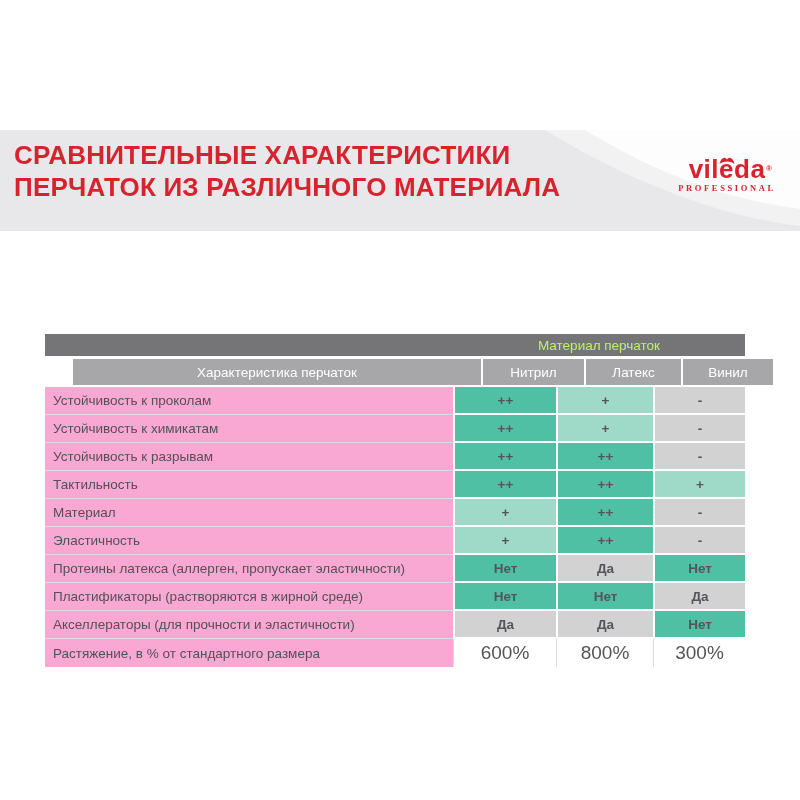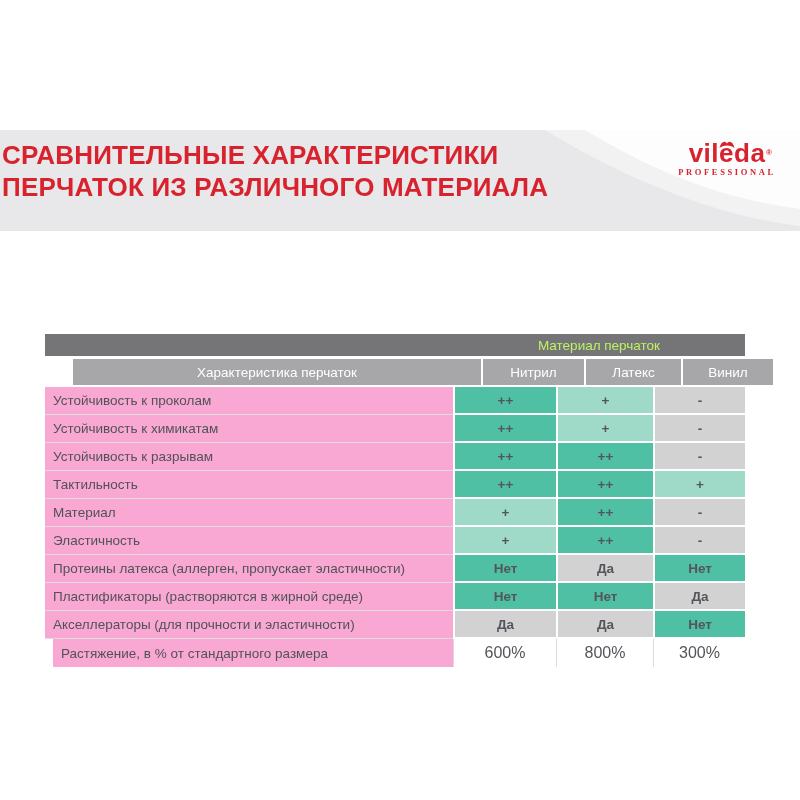--- a/index.html
+++ b/index.html
@@ -16,26 +16,26 @@
   }
   *{margin:0;padding:0;box-sizing:border-box;}
   html,body{width:800px;height:800px;background:#ffffff;overflow:hidden;
     font-family:"Liberation Sans","DejaVu Sans",sans-serif;}
   .slide{position:relative;width:800px;height:800px;background:#ffffff;}
 
   
   .band{position:absolute;left:0;top:130px;width:800px;height:101px;
     background:var(--band-gray);overflow:hidden;}
   .band svg.swoosh{position:absolute;left:0;top:0;}
-  .title{position:absolute;left:2px;top:9px;
+  .title{position:absolute;left:14px;top:9px;
     font-size:26px;font-weight:800;line-height:32px;
     color:var(--brand-red);letter-spacing:0.2px;}
 
   
-  .logo{position:absolute;right:18px;top:10px;width:110px;text-align:center;}
+  .logo{position:absolute;right:18px;top:26px;width:110px;text-align:center;}
   .logo-word{position:relative;display:inline-block;
     font-size:26px;font-weight:800;color:var(--brand-red);
     letter-spacing:0.5px;line-height:26px;}
   .logo-word sup{font-size:8px;position:absolute;top:0;right:-7px;}
   .logo-bird{position:absolute;left:50%;transform:translateX(-50%);top:-2px;}
   .logo-sub{font-size:8.5px;font-weight:700;color:var(--brand-red);
     letter-spacing:2.6px;margin-top:1px;white-space:nowrap;font-family:Liberation Serif, serif;}
 
   
   .tbl{position:absolute;left:45px;top:334px;width:700px;font-size:13.5px;}
@@ -49,28 +49,28 @@
   .head-row{height:28px;padding-left:28px;}
   .head-cell{background:var(--header-light);color:#ffffff;
     display:flex;align-items:center;justify-content:center;
     margin-bottom:2px;}
   .head-cell.val{margin-left:2px;}
 
   .tbl-row{height:28px;}
   .cell-label{display:flex;align-items:center;padding-left:8px;
     color:var(--label-text);border-bottom:1px solid var(--separator);
     background:#f9a8d4;white-space:nowrap;overflow:hidden;}
-  .cell-label.last{border-bottom:none;margin-left:8px;}
+  .cell-label.last{border-bottom:none;}
   .cell-val{display:flex;align-items:center;justify-content:center;
     margin-left:2px;margin-bottom:2px;color:var(--cell-text);
     font-weight:700;font-size:13.5px;}
   .cell-val.strong{background:var(--cell-strong);}
   .cell-val.light{background:var(--cell-light);}
   .cell-val.gray{background:var(--cell-gray);}
-  .cell-val.plain{background:none;margin:0;font-weight:400;font-size:16px;
+  .cell-val.plain{background:none;margin:0;font-weight:400;font-size:19px;
     border-left:1px solid var(--separator);}
 </style>
 </head>
 <body>
 
 <div class="slide">
 
   <div class="band">
     <svg class="swoosh" width="800" height="101" viewBox="0 0 800 101">
       <path d="M545,0 C640,58 730,88 800,96 L800,0 Z" fill="#ffffff" opacity="0.45"></path>

